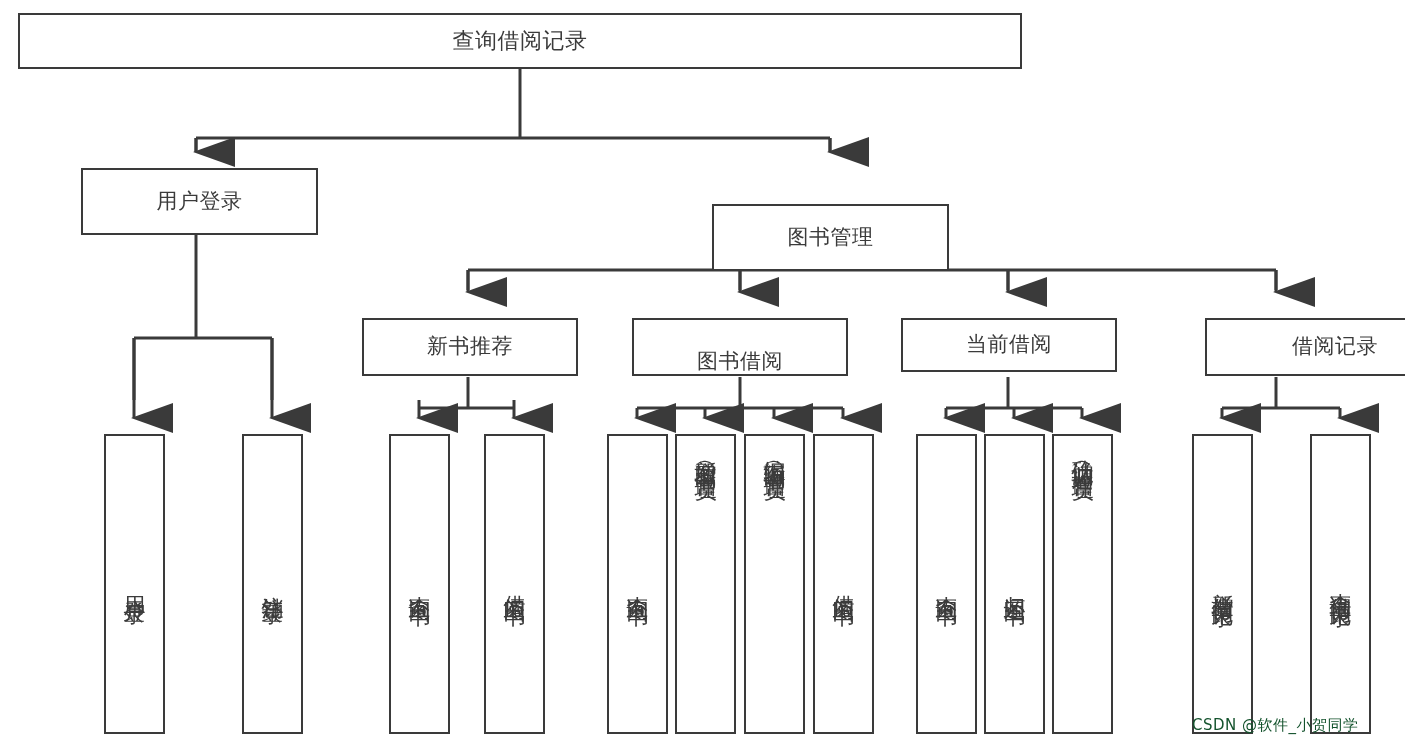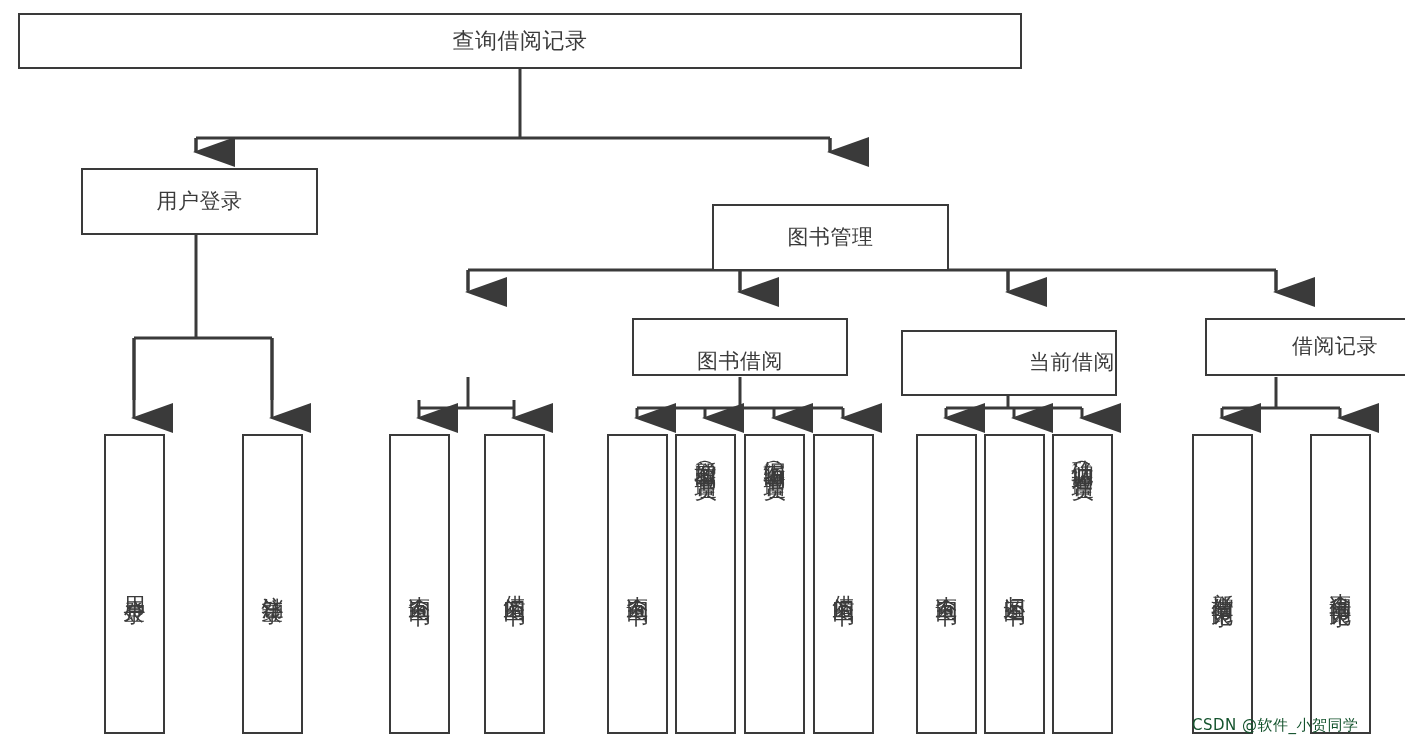--- a/index.html
+++ b/index.html
@@ -157,24 +157,27 @@
     <span class="node-label">查询借阅记录</span>
   </div>
 
   <div class="node horiz" style="left:81px; top:168px; width:237px; height:67px;">
     <span class="node-label">用户登录</span>
   </div>
   <div class="node horiz" style="left:712px; top:168px; width:237px; height:67px;margin-top:36px;">
     <span class="node-label">图书管理</span>
   </div>
 
+  <div class="node horiz" style="left:362px; top:318px; width:216px; height:58px;">
+    <span class="node-label">新书推荐</span>
+  </div>
   <div class="node horiz" style="left:632px; top:318px; width:216px; height:58px;align-items:flex-end;">
     <span class="node-label">图书借阅</span>
   </div>
-  <div class="node horiz" style="left:901px; top:330px; width:216px; height:66px;justify-content:flex-end;">
+  <div class="node horiz" style="left:901px; top:318px; width:216px; height:54px;">
     <span class="node-label">当前借阅</span>
   </div>
   <div class="node horiz" style="left:1169px; top:318px; width:260px; height:58px;margin-left:36px;">
     <span class="node-label">借阅记录</span>
   </div>
 
   <div class="node vert center" style="left:104px; top:434px; width:61px; height:300px;">
     <span class="node-label">用户登录</span>
   </div>
   <div class="node vert center" style="left:242px; top:434px; width:61px; height:300px;">

